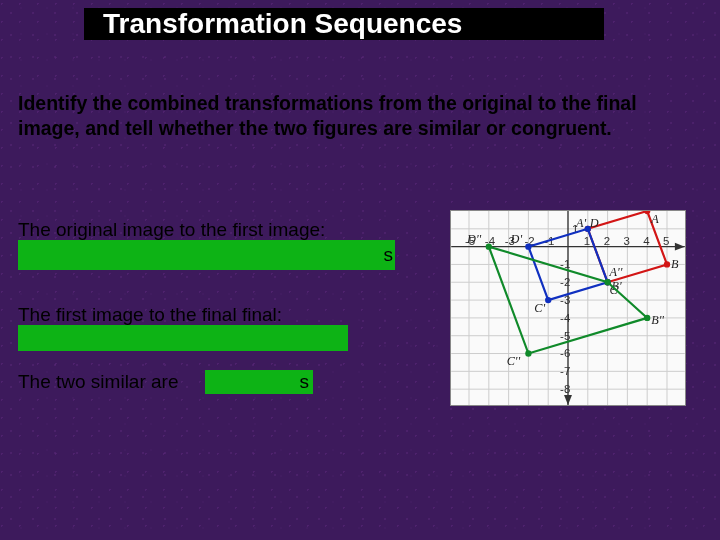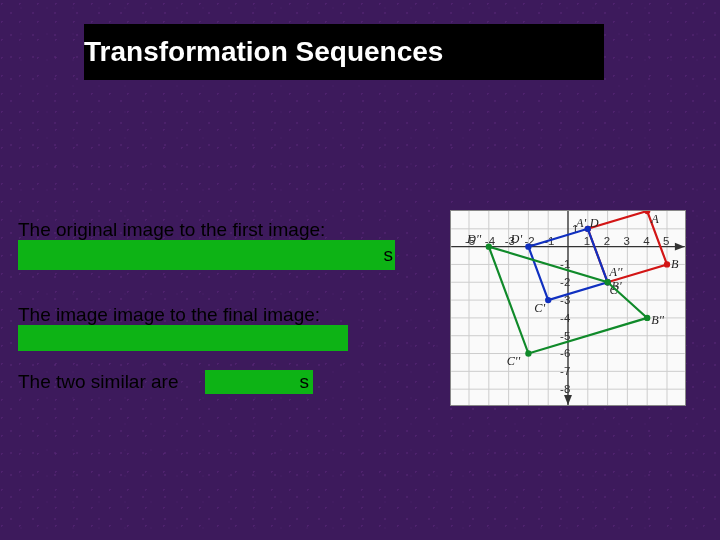--- a/index.html
+++ b/index.html
@@ -15,26 +15,25 @@
     font-family: Arial, Helvetica, sans-serif;
     color: #000;
     position: relative;
     overflow: hidden;
   }
   .title-bar {
     position: absolute;
     top: 8px;
     left: 84px;
     width: 520px;
-    height: 56px;
+    height: 32px;
     background: #000;
     display: flex;
     align-items: center;
-    padding-left: 0;
-    margin-top: 16px;
+    padding-left: 19px;
   }
   .title-bar span {
     color: #fff;
     font-weight: bold;
     font-size: 28px;
   }
   .prompt {
     position: absolute;
     top: 66px;
     left: 18px;
@@ -88,29 +87,30 @@
 </style>
 </head>
 <body>
 
 <div class="title-bar">
   <span>Transformation Sequences</span>
 </div>
 
 <div class="prompt">
   <br>
+  <span>Identify the combined transformations from the original to the final image, and tell whether the two figures are similar or congruent.</span>
 </div>
 
 <div class="body-text l1">The original image to the first image:</div>
 <div class="green-cover g1">
   <span style="visibility:hidden">Rotation of 90° about the y-axi</span>
     <span style="margin-left:auto;padding-right:2px">s</span>
 </div>
 
-<div class="body-text l2">The image image to the final image:</div>
+<div class="body-text l2">The first image to the final final:</div>
 <div class="green-cover g2"></div>
 
 <div class="body-text l3">
   <span>The two similar are </span>
 </div>
 <div class="green-cover g3">
   <span style="margin-left:auto;padding-right:4px">s</span>
 </div>
 
 <div class="graph">

